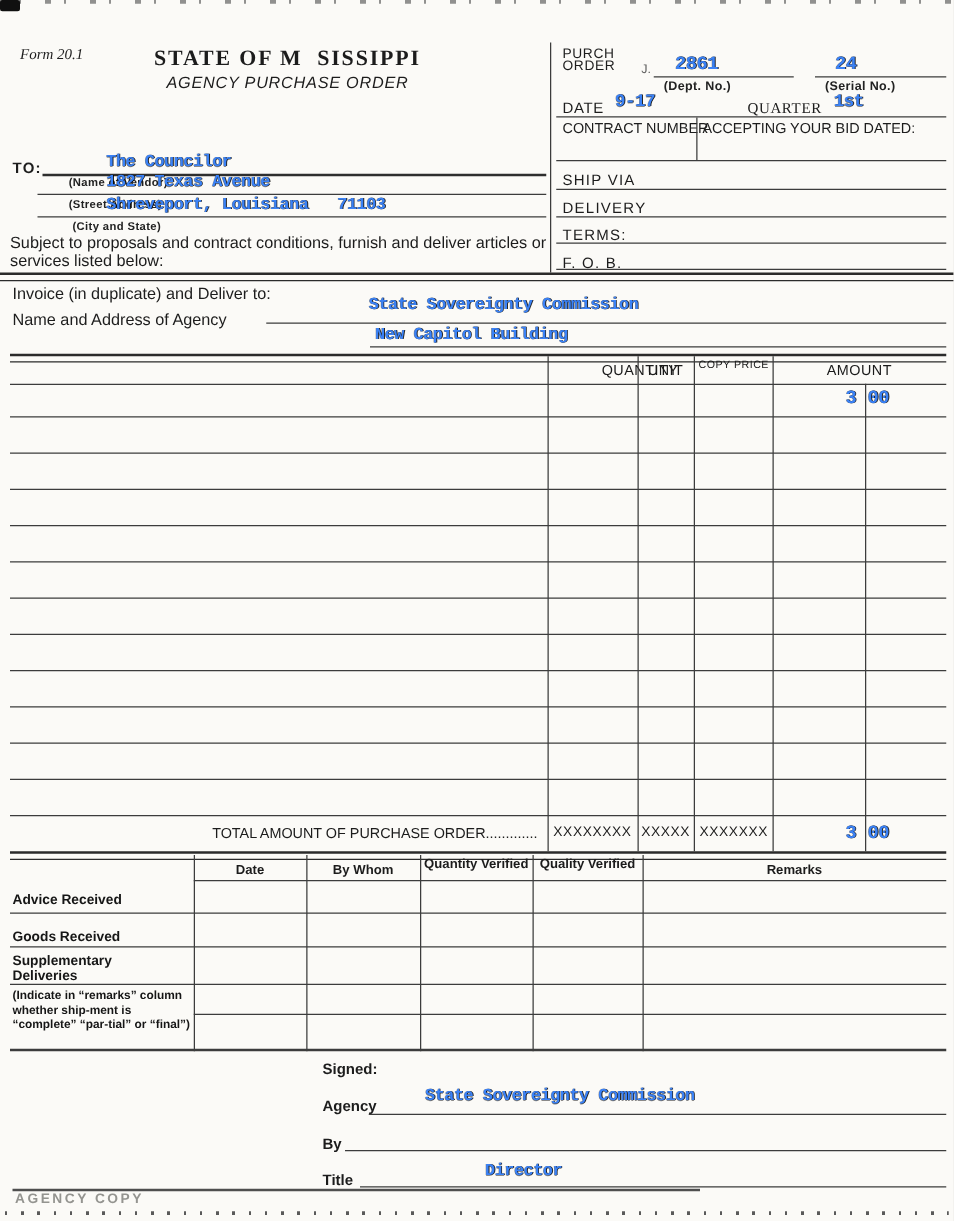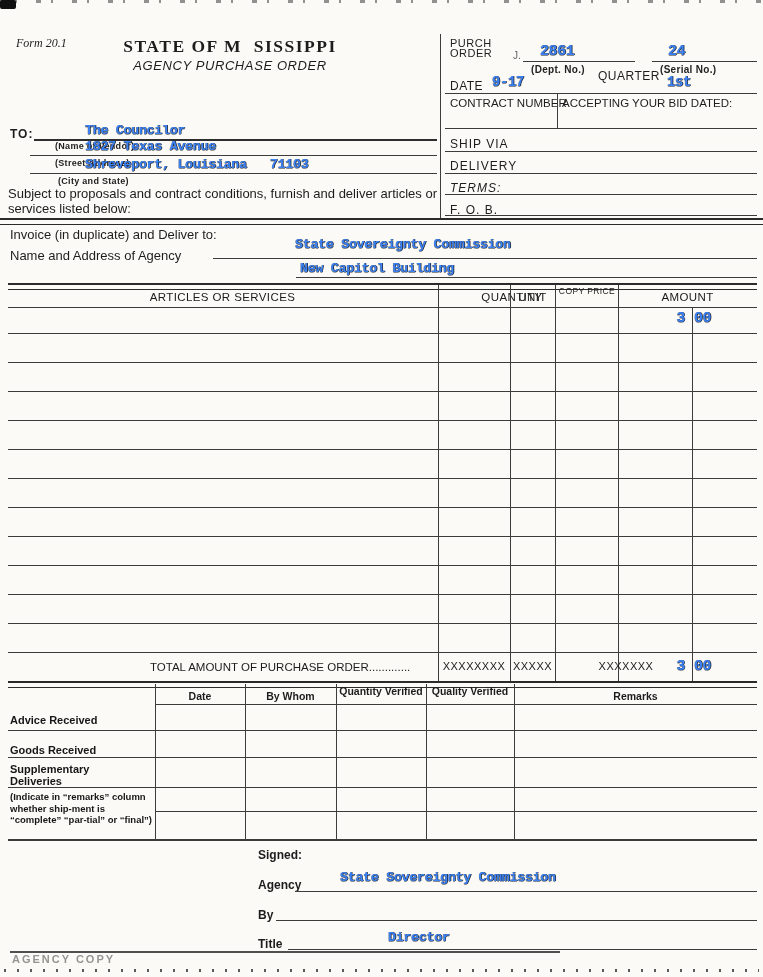--- a/index.html
+++ b/index.html
@@ -50,32 +50,32 @@
   #order { left:450px; top:47px; font-size:11px; letter-spacing:.5px; }
   #no-lbl { left:513px; top:50px; font-size:10px; color:#5c5c5c; }
   #dept-no { left:540px; top:43px; font-size:15px; }
   #u-dept { left:523px; top:61px; width:112px; }
   #cap-dept { left:531px; top:64px; font-size:10px; }
   #serial-no { left:668px; top:43px; font-size:15px; }
   #u-serial { left:652px; top:61px; width:105px; }
   #cap-serial { left:660px; top:64px; font-size:10px; }
   #date-lbl { left:450px; top:79px; letter-spacing:.5px; }
   #date-val { left:492px; top:74px; font-size:14px; }
-  #quarter-lbl { left:598px; top:69px; letter-spacing:.5px; }
+  #quarter-lbl { left:598px; top:79px; letter-spacing:.5px;font-family:Liberation Serif, serif; }
   #quarter-val { left:667px; top:74px; font-size:14px; }
   #hl-daterow { left:445px; top:93px; width:312px; }
   #contract-lbl { left:450px; top:97px; font-size:11.5px; }
   #v-contract { left:557px; top:94px; height:34px; }
   #bid-lbl { left:562px; top:97px; font-size:11.5px; }
   #hl-contract { left:445px; top:128px; width:312px; }
   #shipvia-lbl { left:450px; top:137px; letter-spacing:1px; }
   #hl-ship { left:445px; top:151px; width:312px; }
   #delivery-lbl { left:450px; top:159px; letter-spacing:1px; }
   #hl-delivery { left:445px; top:173px; width:312px; }
-  #terms-lbl { left:450px; top:181px; letter-spacing:1px;font-style:italic; }
+  #terms-lbl { left:450px; top:181px; letter-spacing:1px; }
   #hl-terms { left:445px; top:194px; width:312px; }
   #fob-lbl { left:450px; top:203px; letter-spacing:1px; }
   #hl-fob { left:445px; top:215px; width:312px; }
   #dbl-header { left:0; top:218px; width:763px; }
   
   #invoice-lbl { left:10px; top:227px; font-size:13px; }
   #agency-lbl { left:10px; top:248px; font-size:13px; }
   #agency-name { left:295px; top:237px; font-size:13.5px; }
   #u-agency1 { left:213px; top:258px; width:544px; }
   #agency-addr { left:300px; top:261px; font-size:13.5px; }
@@ -91,25 +91,25 @@
   #hl-items-hdr { left:8px; top:307px; width:749px; }
   #item-desc { left:68px; top:312px; font-size:13.5px; }
   #item-dollars { left:640px; width:45px; text-align:right; top:310px; font-size:15px; }
   #item-cents { left:694px; top:310px; font-size:15px; }
   #hl-item-row { left:8px; top:333px; width:749px; }
   #v-i1 { left:438px; top:285px; height:396px; }
   #v-i2 { left:510px; top:285px; height:396px; }
   #v-i3 { left:555px; top:285px; height:396px; }
   #v-i4 { left:618px; top:285px; height:396px; }
   #v-cents { left:692px; top:307px; height:374px; }
-  #total-label { left:150px; width:280px; top:661px; font-size:11.5px; text-align:left; position:absolute; }
+  #total-label { left:150px; width:280px; top:661px; font-size:11.5px; text-align:right; position:absolute; }
   .xx { position:absolute; top:660px; font-size:11px; letter-spacing:.5px; text-align:center; }
   #total-xq { left:438px; width:72px; }
   #total-xu { left:510px; width:45px; }
-  #total-xp { left:556px; width:62px;margin-left:39px; }
+  #total-xp { left:556px; width:62px; }
   #total-dollars { left:640px; width:45px; text-align:right; top:658px; font-size:15px; }
   #total-cents { left:694px; top:658px; font-size:15px; }
   #dbl-items-bottom { left:8px; top:681px; width:749px; }
   
   .vh { position:absolute; font-size:10.5px; font-weight:700; text-align:center; line-height:10.5px; }
   #vh-date { left:155px; width:90px; top:691px; }
   #vh-bywhom { left:245px; width:91px; top:691px; }
   #vh-quantity { left:336px; width:90px; top:686px; }
   #vh-quality { left:426px; width:88px; top:686px; }
   #vh-remarks { left:514px; width:243px; top:691px; }
@@ -200,21 +200,20 @@
   <div class="dbl" id="dbl-header"></div>
 
   <div class="lbl" id="invoice-lbl">Invoice (in duplicate) and Deliver to:</div>
   <div class="lbl" id="agency-lbl">Name and Address of Agency</div>
   <div class="typed" id="agency-name">State Sovereignty Commission</div>
   <div class="hl" id="u-agency1"></div>
   <div class="typed" id="agency-addr">New Capitol Building</div>
   <div class="hl" id="u-agency2"></div>
 
   <div class="dbl" id="dbl-items-top"></div>
-  <div class="th" id="h-articles">ARTICLES OR SERVICES</div>
   <div class="th" id="h-quantity">QUANTITY</div>
   <div class="th" id="h-unit">UNIT</div>
   <div class="th" id="h-unitprice">COPY PRICE</div>
   <div class="th" id="h-amount">AMOUNT</div>
   <div class="hl" id="hl-items-hdr"></div>
 
   <div class="typed" id="item-dollars">3</div>
   <div class="typed" id="item-cents">00</div>
   <div class="hl" id="hl-item-row"></div>
 

